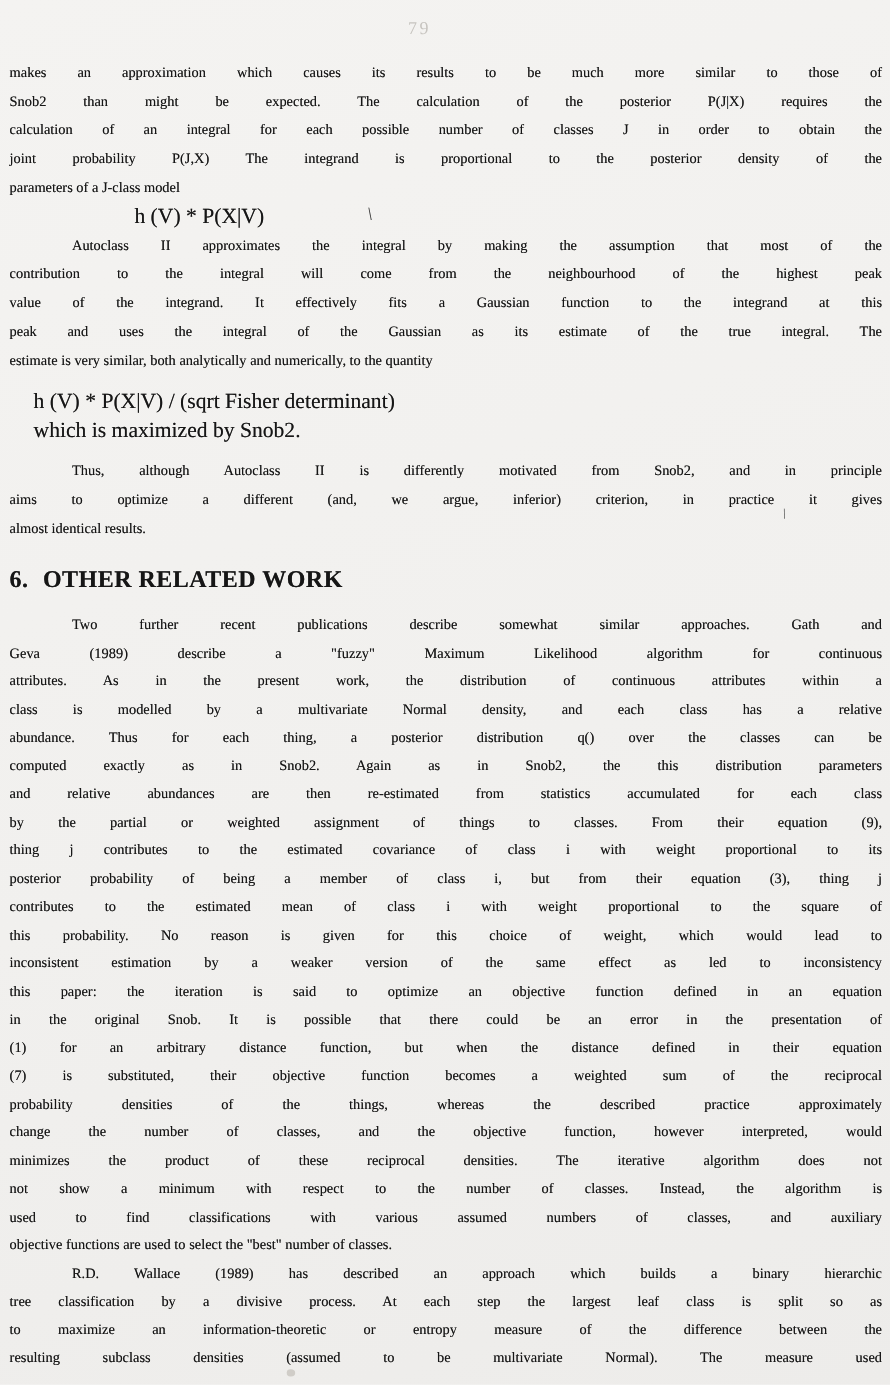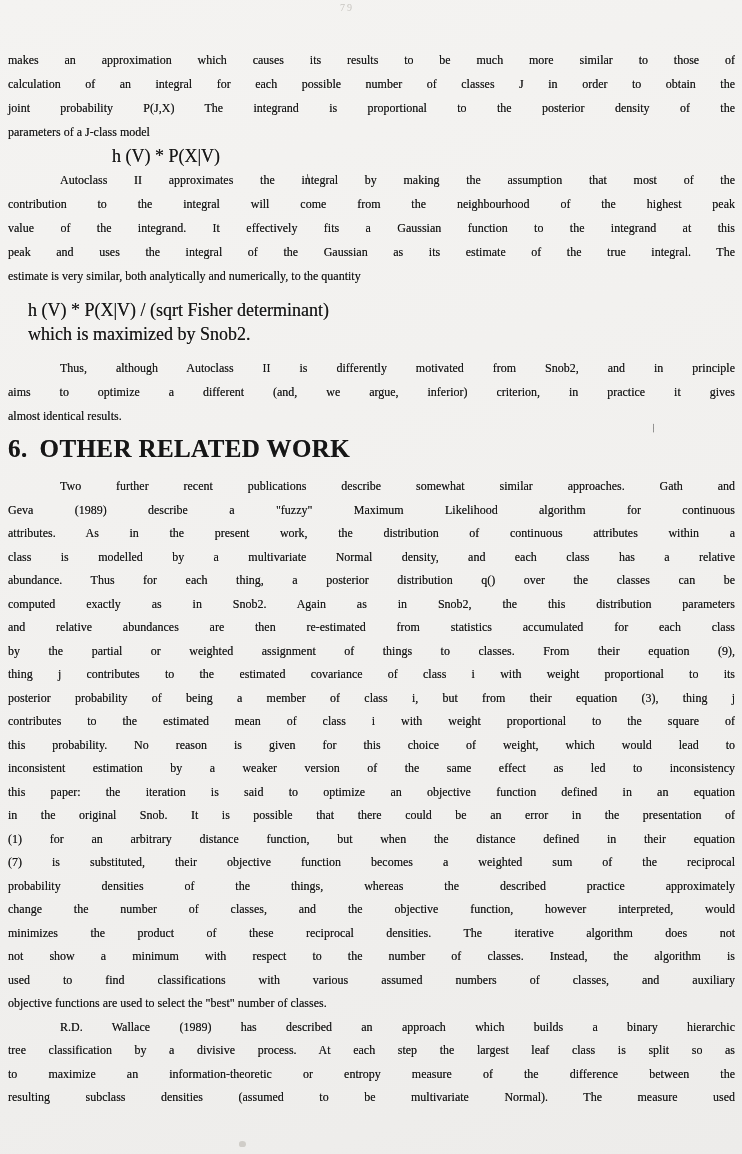--- a/index.html
+++ b/index.html
@@ -16,23 +16,23 @@
     position: relative;
   }
   .scan-page {
     position: absolute;
     inset: 0;
     padding: 48px 7px 0 8px;
     box-sizing: border-box;
   }
   .page-number {
     position: absolute;
-    top: 2px;
+    top: 16px;
     left: 340px;
-    font-size: 10px;
+    font-size: 15px;
     letter-spacing: 2px;
     color: #a39f98;
     opacity: 0.55;
     filter: blur(0.4px);
   }
   .line {
     font-size: 12px;
     line-height: 24px;
     text-align: justify;
     text-align-last: justify;
@@ -44,23 +44,23 @@
   .line.indent { padding-left: 52px; }
   .formula-line {
     font-size: 18px;
     line-height: 24px;
     text-shadow: 0 0 0.4px rgba(10,10,10,0.6);
   }
   .formula-1 { padding-left: 104px; }
   .formula-block-2 { margin-top: 10px; padding-left: 20px; }
   .para-thus { margin-top: 10px; }
   .section-heading {
-    margin-top: 8px;
+    margin-top: 18px;
     margin-bottom: 13px;
-    font-size: 25px;
+    font-size: 20px;
     line-height: 26px;
     font-weight: bold;
     letter-spacing: 0.4px;
     text-shadow: 0 0 0.4px rgba(10,10,10,0.6);
   }
   .section-heading .sec-num { margin-right: 12px; }
   .para-dense .line { line-height: 23.5px; }
   .scan-mark {
     position: absolute;
     color: #2e2e2e;
@@ -83,20 +83,21 @@
 </style>
 </head>
 <body>
 
 <div class="scan-page">
 
   <div class="page-number">79</div>
 
   <div>
     <div class="line">makes an approximation which causes its results to be much more similar to those of</div>
+    <div class="line">Snob2 than might be expected. The calculation of the posterior P(J|X) requires the</div>
     <div class="line">calculation of an integral for each possible number of classes J in order to obtain the</div>
     <div class="line">joint probability P(J,X) The integrand is proportional to the posterior density of the</div>
     <div class="line last">parameters of a J-class model</div>
   </div>
 
   <div class="formula-line formula-1">h (V) * P(X|V)</div>
 
   <div>
     <div class="line indent">Autoclass II approximates the integral by making the assumption that most of the</div>
     <div class="line">contribution to the integral will come from the neighbourhood of the highest peak</div>

